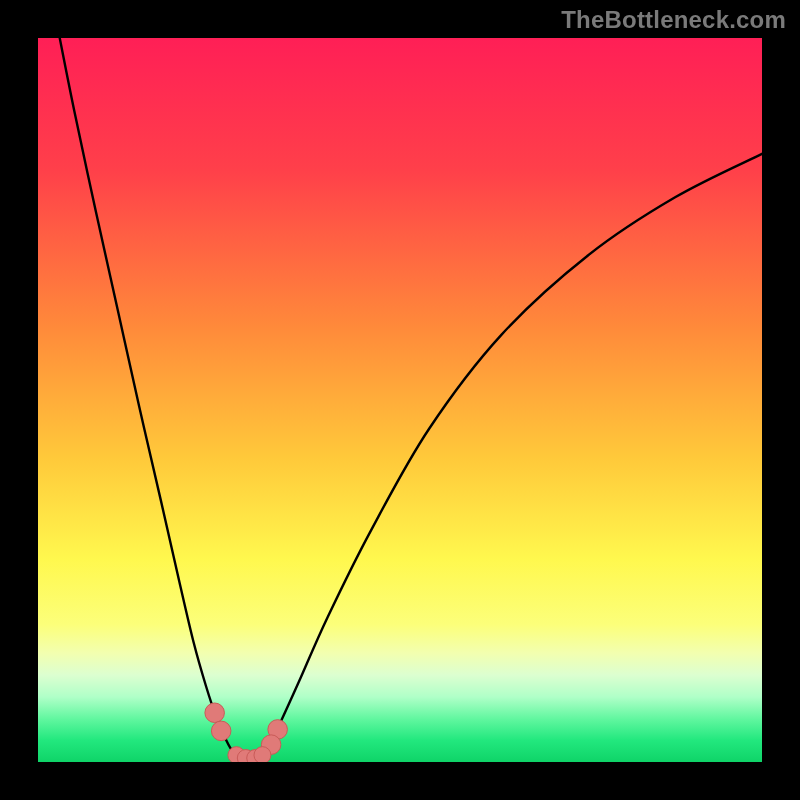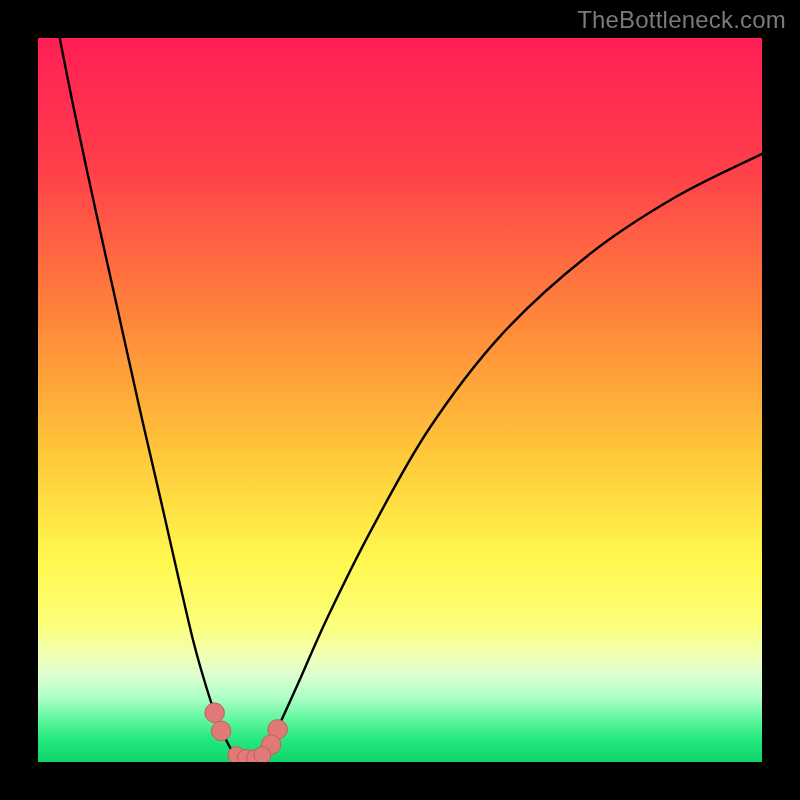--- a/index.html
+++ b/index.html
@@ -24,21 +24,21 @@
     width: 724px;
     height: 724px;
     overflow: hidden;
   }
   .watermark {
     position: absolute;
     top: 6px;
     right: 14px;
     color: #7a7a7a;
     font-size: 24px;
-    font-weight: 400;
+    font-weight: 700;
     letter-spacing: 0.2px;
   }
   svg { display: block; }
 </style>
 </head>
 <body>
 
 <div class="frame">
   <div class="watermark">TheBottleneck.com</div>
   <div class="plot">

